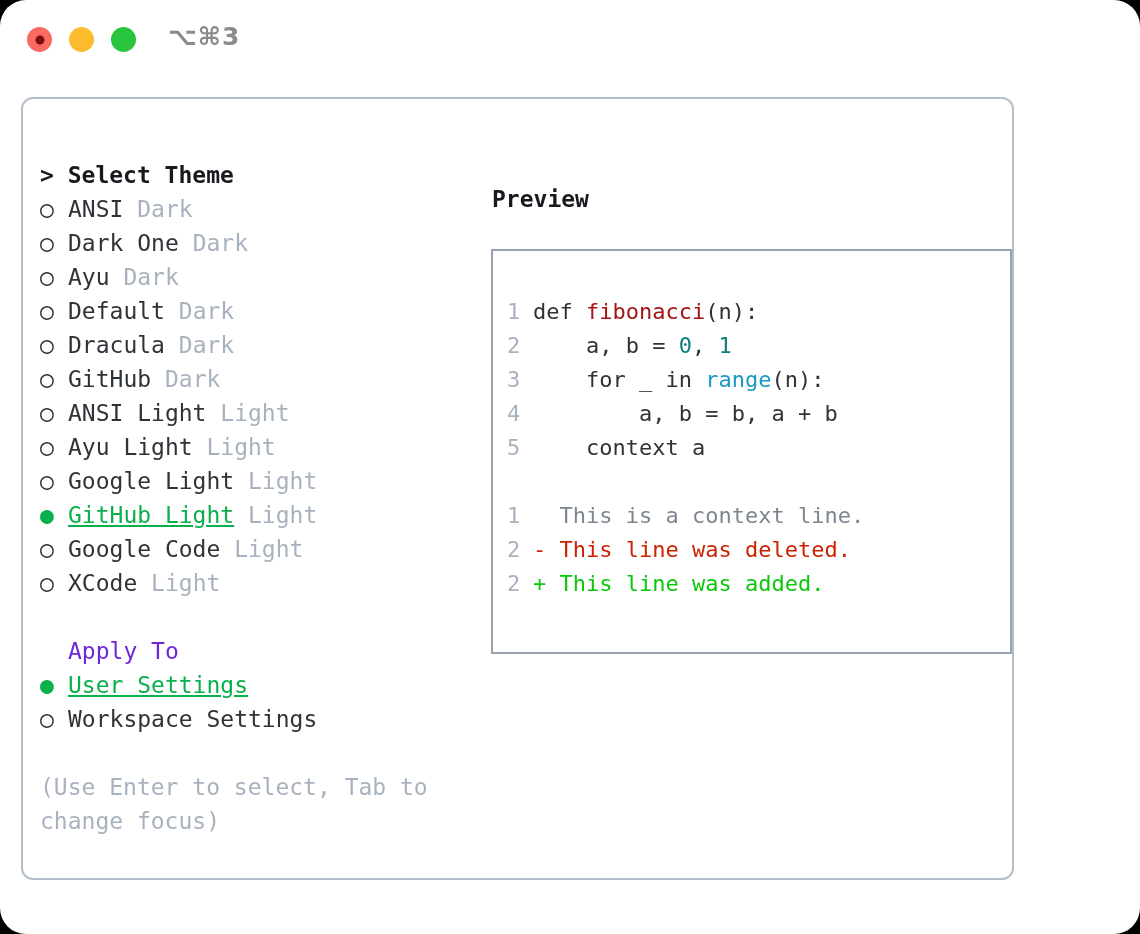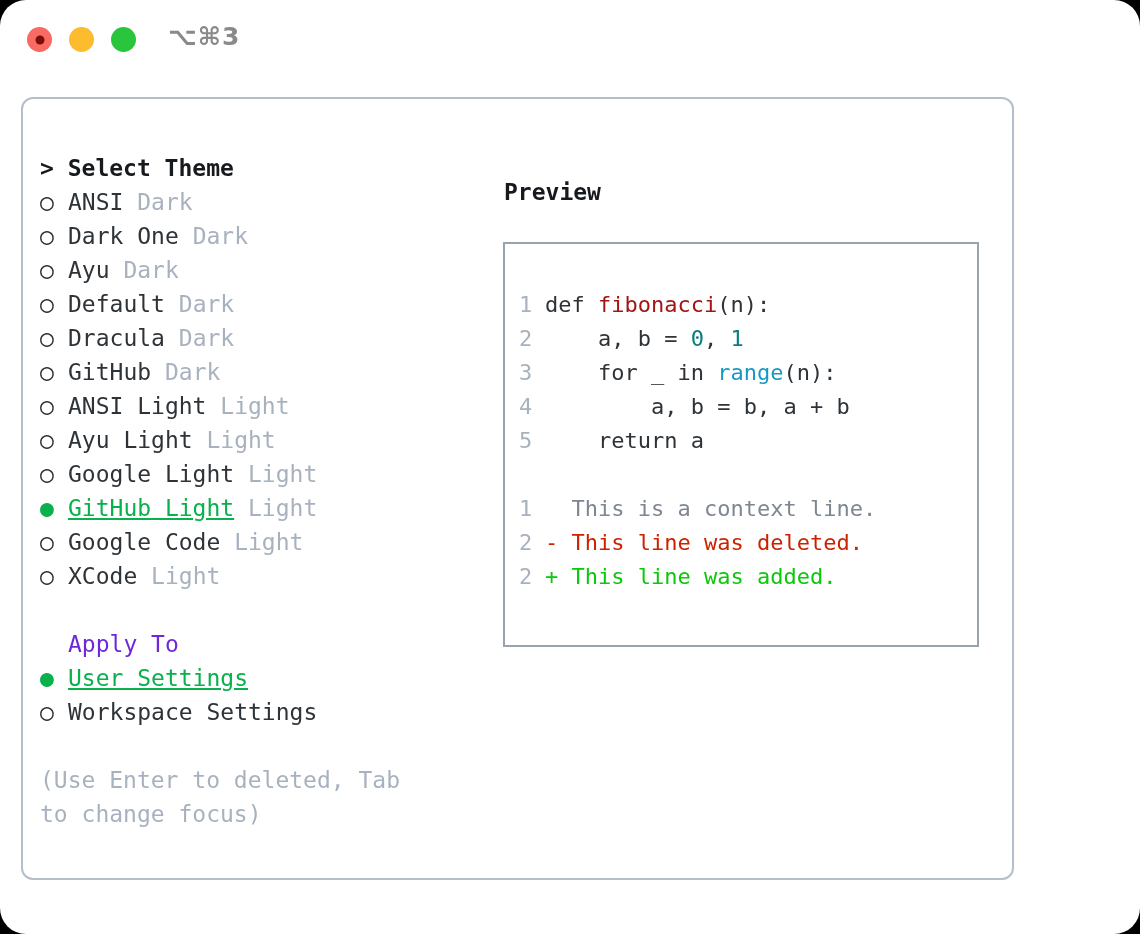--- a/index.html
+++ b/index.html
@@ -80,21 +80,21 @@
     width: 993px;
     height: 783px;
     border: 2px solid #b5bfcc;
     border-radius: 12px;
     box-sizing: border-box;
     background: #ffffff;
   }
 
   .card-inner {
     position: absolute;
-    left: 0; top: 0;
+    left: 0; top: 7px;
     width: 100%;
     height: 100%;
     display: flex;
   }
 
   .left-pane {
     width: 470px;
     padding: 52px 0 0 17px;
     box-sizing: border-box;
   }
@@ -151,21 +151,21 @@
     font-size: 23px;
     font-weight: 700;
     color: #16191d;
     line-height: 34px;
     margin-left: 2px;
     margin-top: 24px;
   }
   .preview-box {
     margin-top: 33px;
     margin-left: 1px;
-    width: 476px;
+    width: 521px;
     height: 405px;
     border: 2px solid #99a3b0;
     box-sizing: border-box;
     background: #ffffff;
     padding: 44px 0 0 0;
   }
   .code-line {
     font-size: 22px;
     line-height: 34px;
     white-space: pre;
@@ -223,32 +223,32 @@
         <div class="section-gap"></div>
 
         <div class="subheading">Apply To</div>
         <div id="apply-list">
             <div class="list-row"><span class="marker sel">●</span><span class="row-name sel">User Settings</span></div>
             <div class="list-row"><span class="marker">○</span><span class="row-name">Workspace Settings</span></div>
           </div>
 
         <div class="section-gap"></div>
 
-        <div class="hint">(Use Enter to deleted, Tab to change focus)</div>
+        <div class="hint">(Use Enter to select, Tab to change focus)</div>
       </div>
 
       <div class="right-pane">
         <div class="preview-title">Preview</div>
         <div class="preview-box">
           <div id="code-block">
               <div class="code-line"><span class="ln">1</span><span class="tok-plain">def </span><span class="tok-fn">fibonacci</span><span class="tok-plain">(n):</span></div>
               <div class="code-line"><span class="ln">2</span><span class="tok-plain">    a, b = </span><span class="tok-num">0</span><span class="tok-plain">, </span><span class="tok-num">1</span></div>
               <div class="code-line"><span class="ln">3</span><span class="tok-plain">    for _ in </span><span class="tok-call">range</span><span class="tok-plain">(n):</span></div>
               <div class="code-line"><span class="ln">4</span><span class="tok-plain">        a, b = b, a + b</span></div>
-              <div class="code-line"><span class="ln">5</span><span class="tok-plain">    return a</span></div>
+              <div class="code-line"><span class="ln">5</span><span class="tok-plain">    context a</span></div>
             </div>
           <div class="blank-line"></div>
           <div id="diff-block">
               <div class="code-line"><span class="ln">1</span><span class="diff-ctx">  </span><span class="diff-ctx">This is a context line.</span></div>
               <div class="code-line"><span class="ln">2</span><span class="diff-del">- </span><span class="diff-del">This line was deleted.</span></div>
               <div class="code-line"><span class="ln">2</span><span class="diff-add">+ </span><span class="diff-add">This line was added.</span></div>
             </div>
         </div>
       </div>
 

